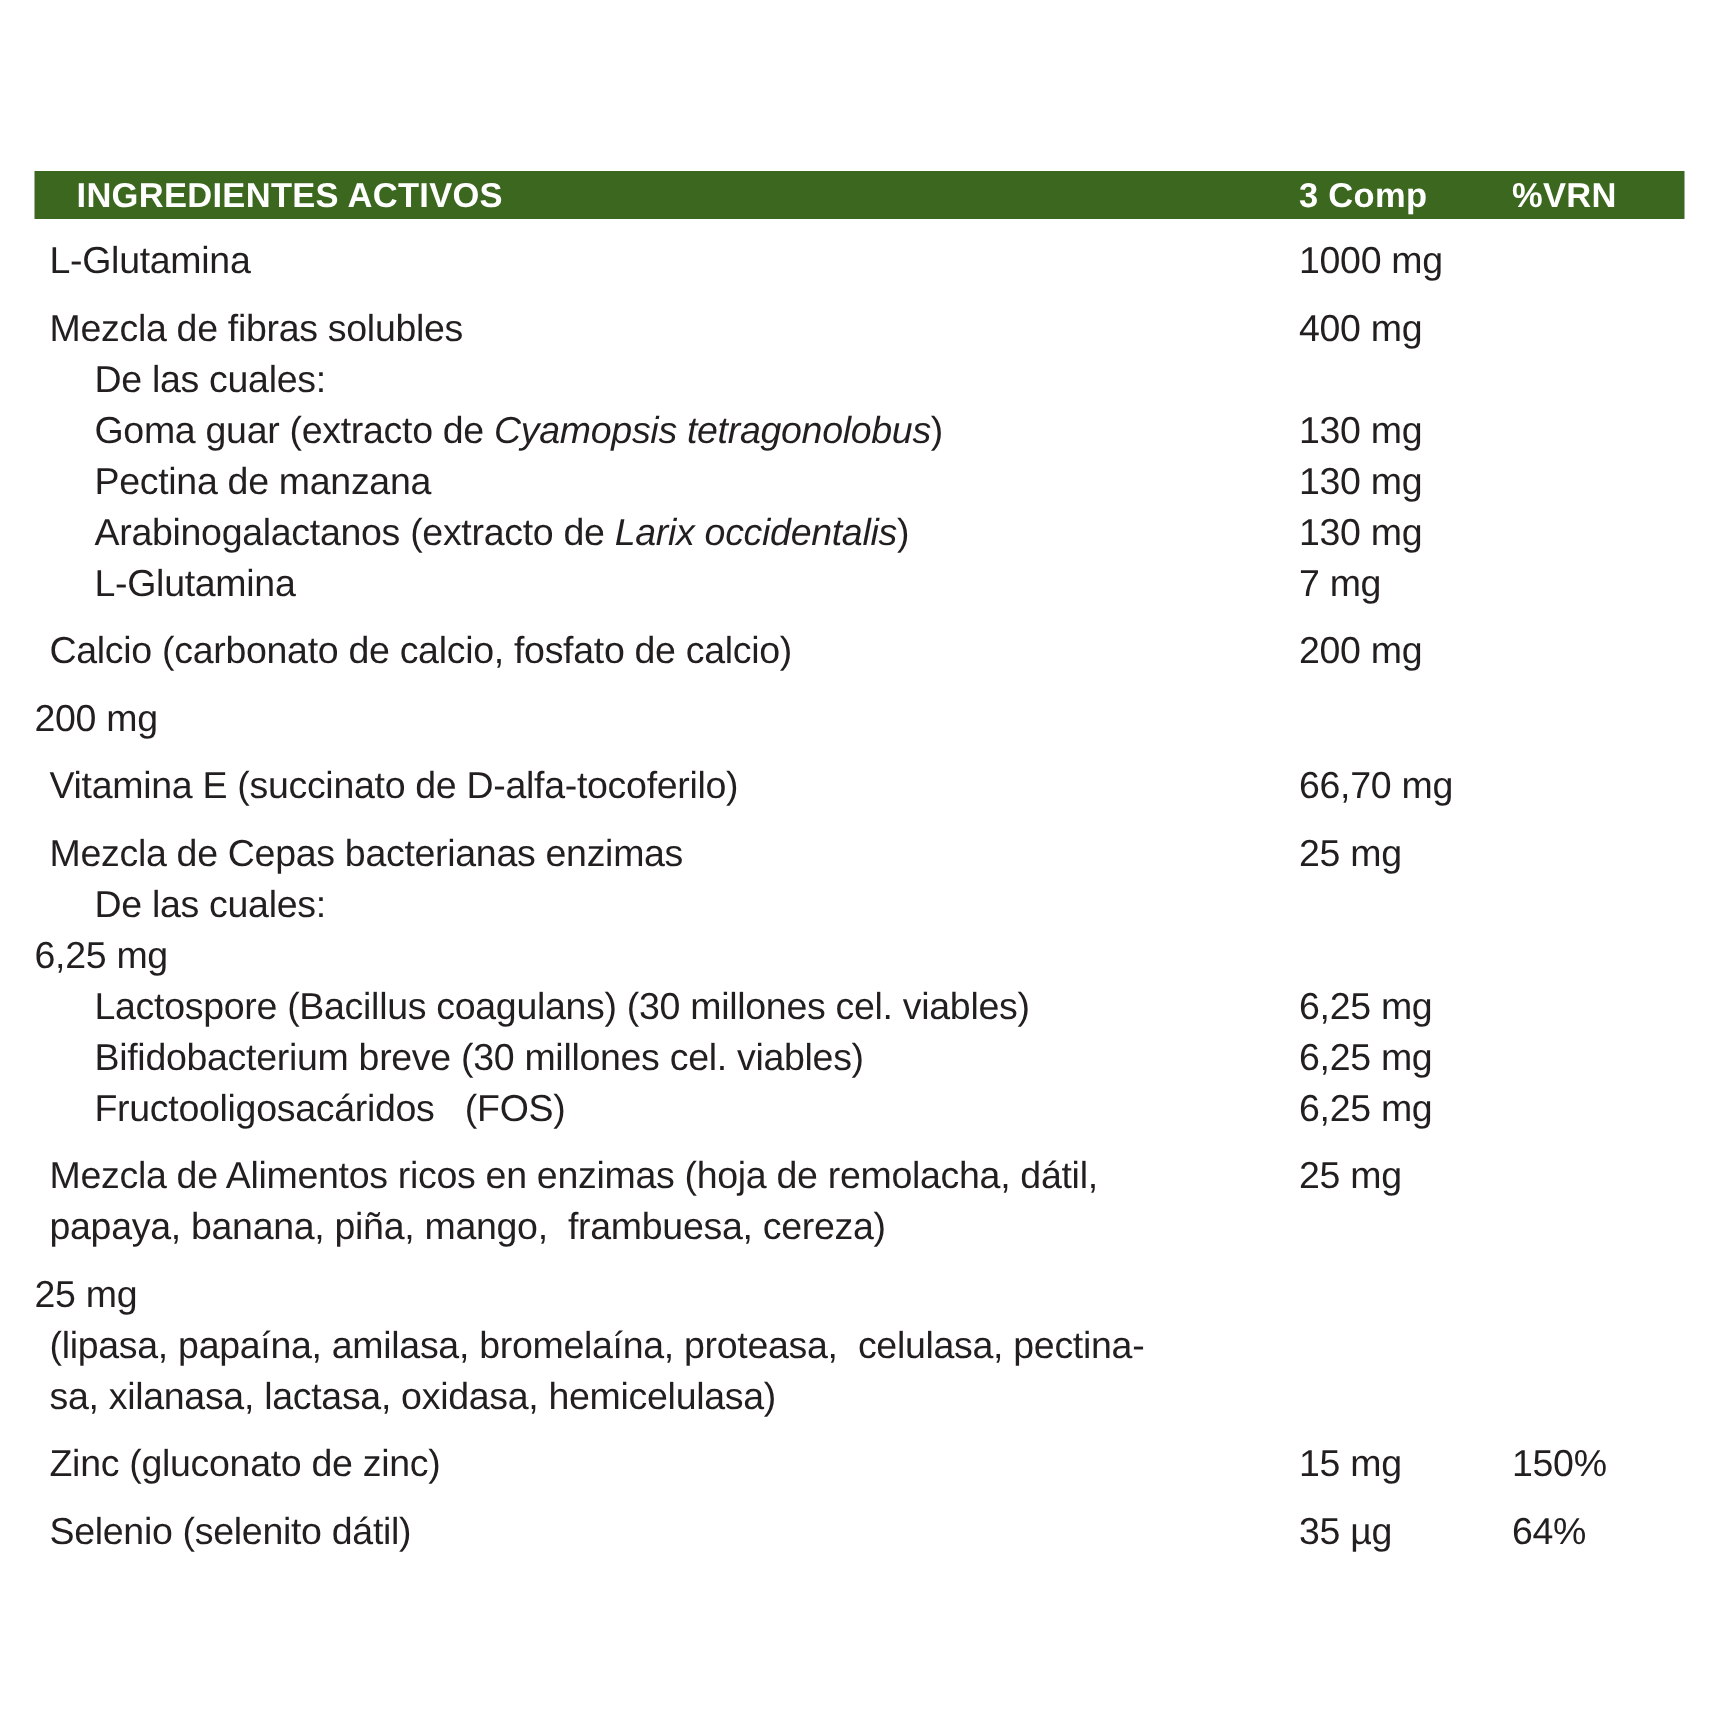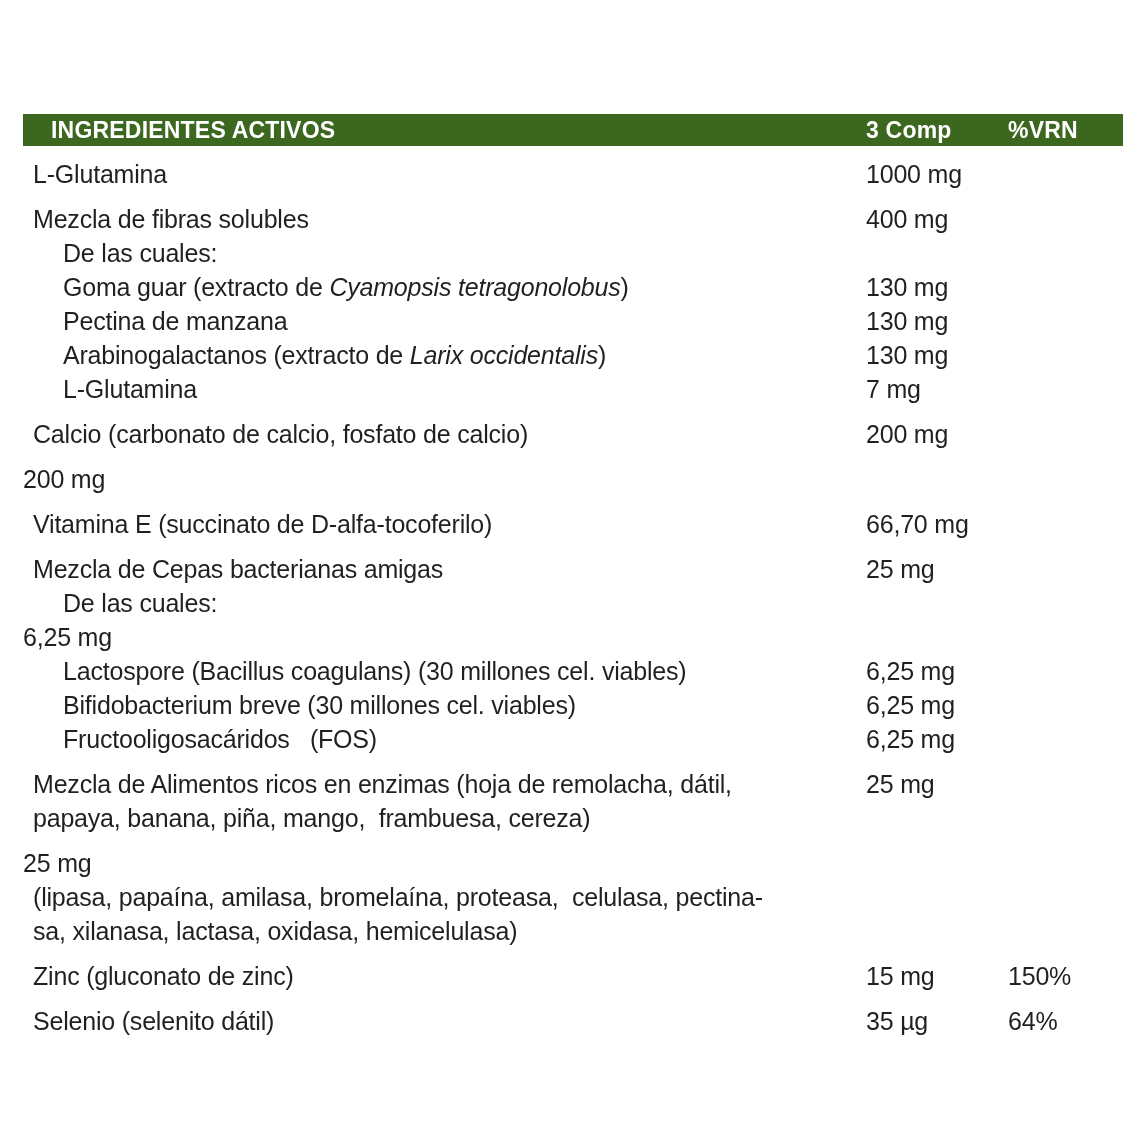--- a/index.html
+++ b/index.html
@@ -99,21 +99,21 @@
         <div class="row main">
     <div class="amount">200 mg</div>
     <div class="vrn"></div>
   </div>
         <div class="row main">
     <div class="name"><span>Vitamina E (succinato de D-alfa-tocoferilo)</span></div>
     <div class="amount">66,70 mg</div>
     <div class="vrn"></div>
   </div>
         <div class="row main">
-    <div class="name"><span>Mezcla de Cepas bacterianas amigas</span></div>
+    <div class="name"><span>Mezcla de Cepas bacterianas enzimas</span></div>
     <div class="amount">25 mg</div>
     <div class="vrn"></div>
   </div>
         <div class="row sub">
     <div class="name"><span>De las cuales:</span></div>
     <div class="amount"></div>
     <div class="vrn"></div>
   </div>
         <div class="row sub">
     <div class="amount">6,25 mg</div>

